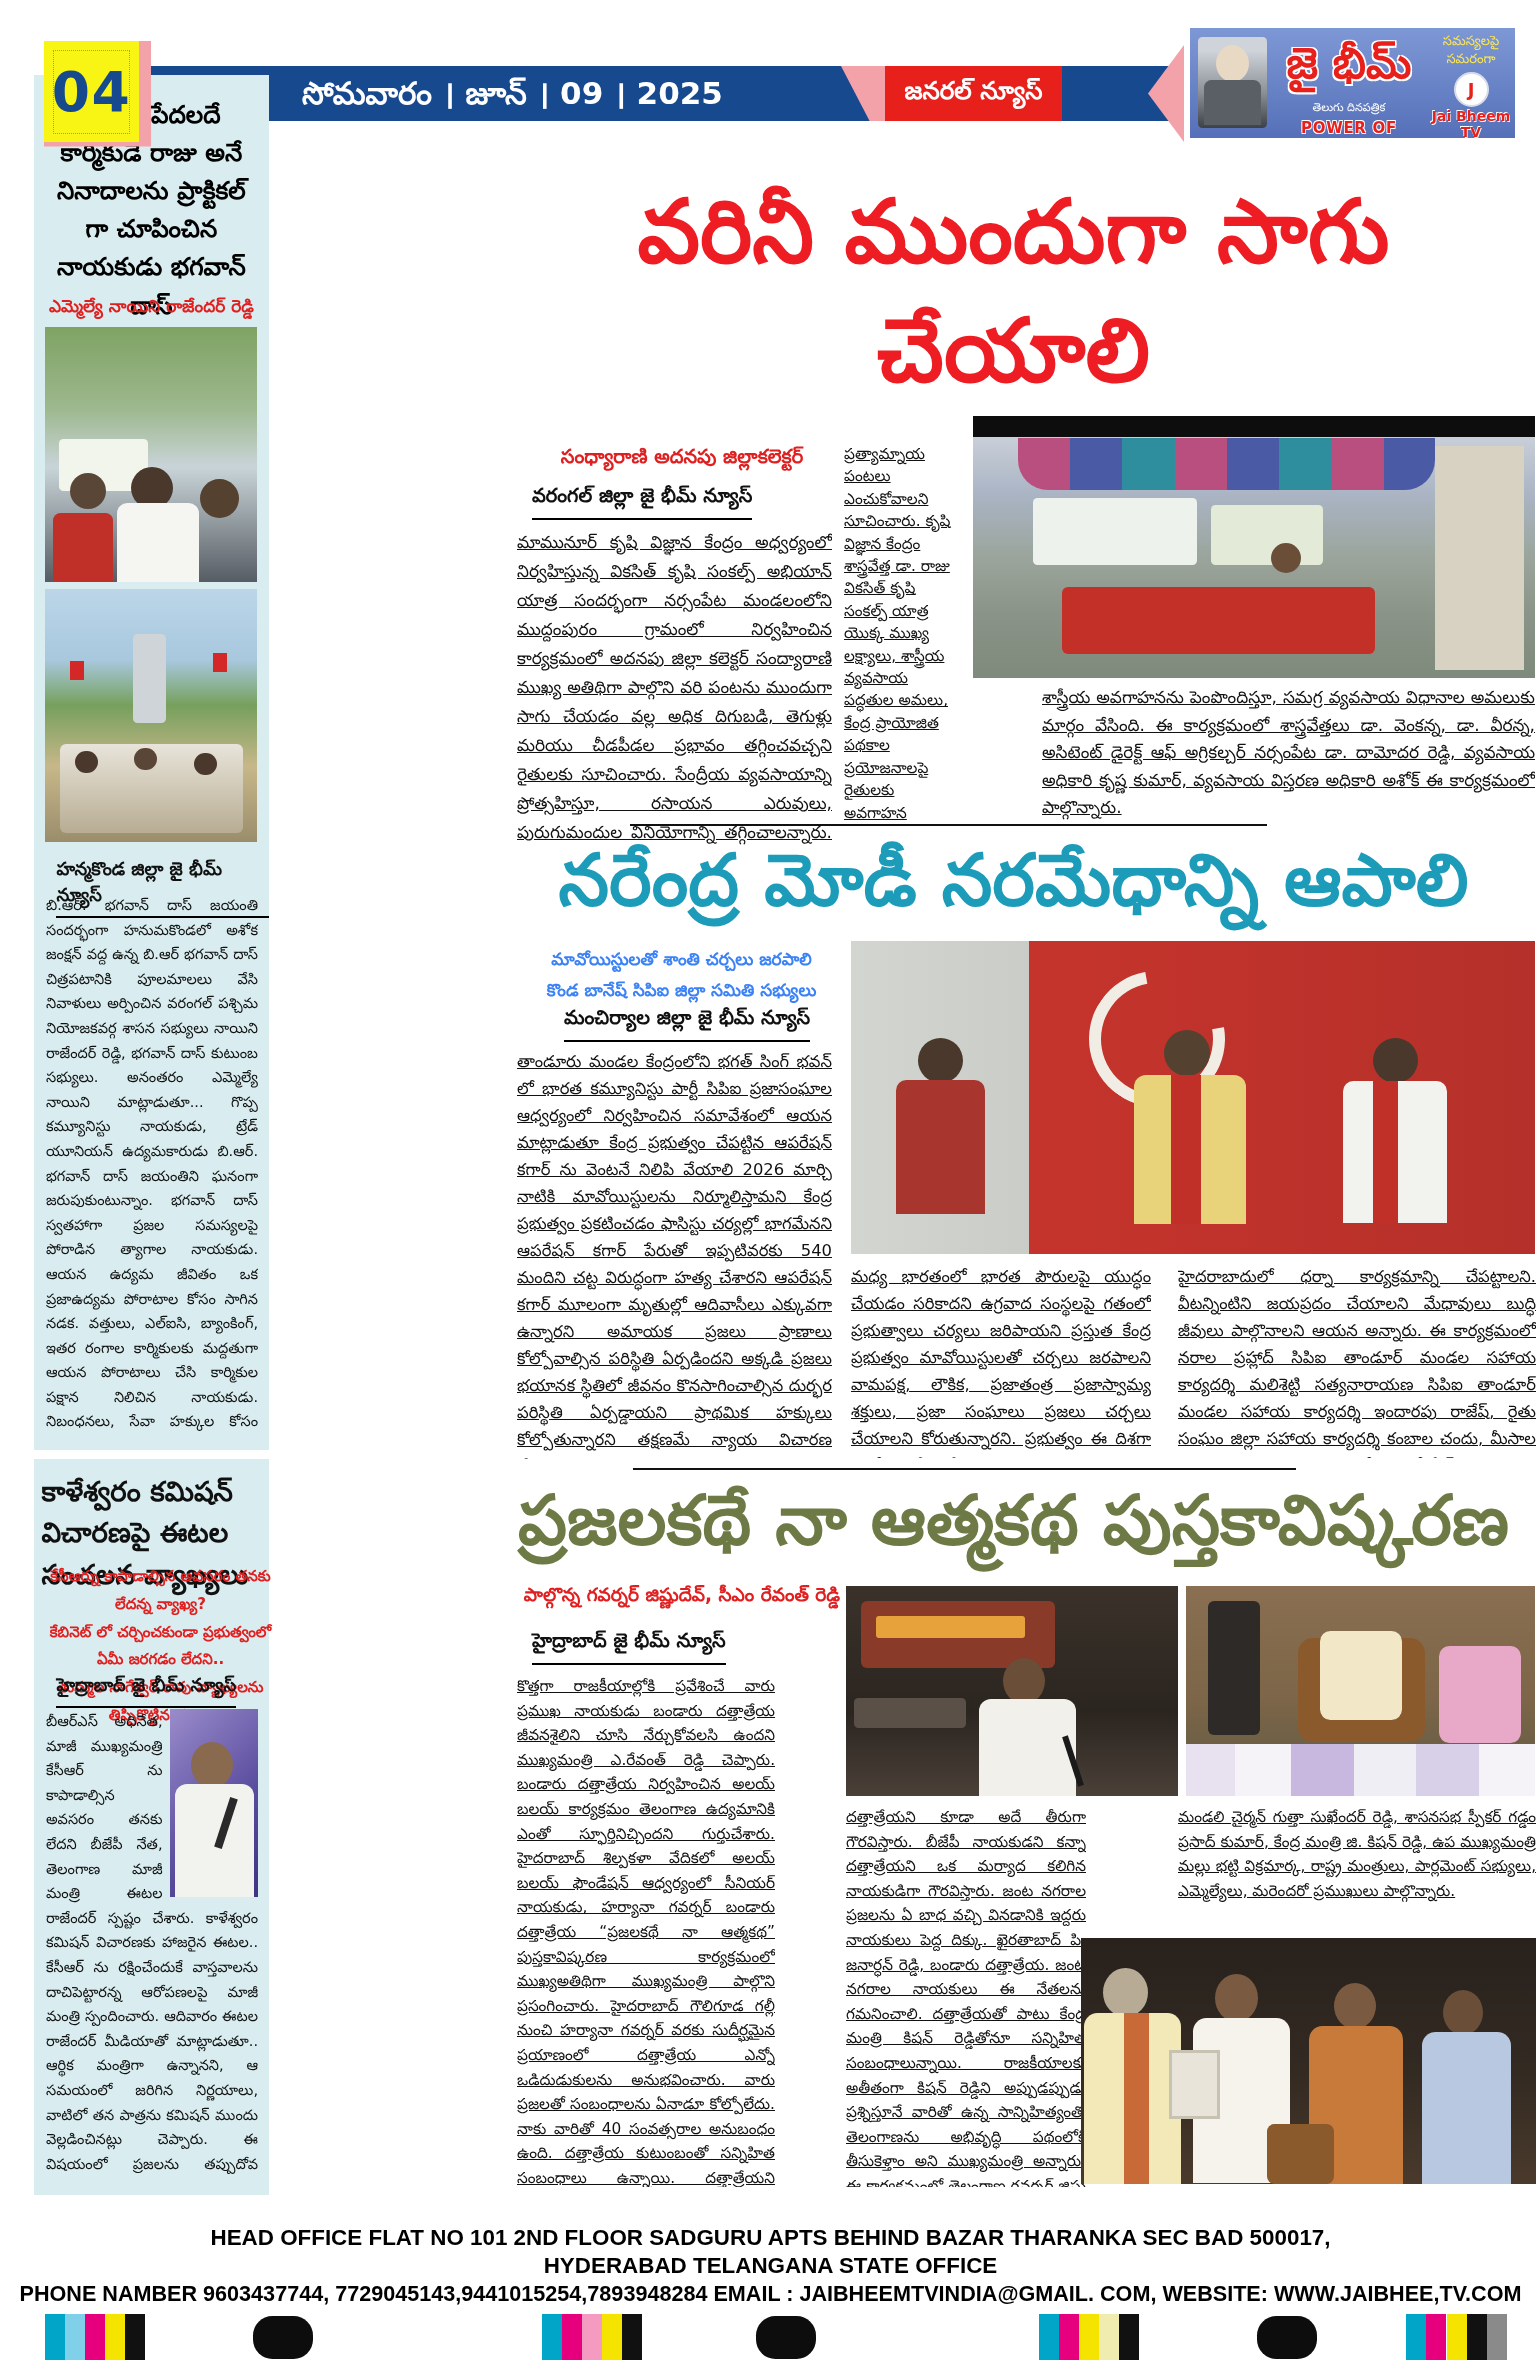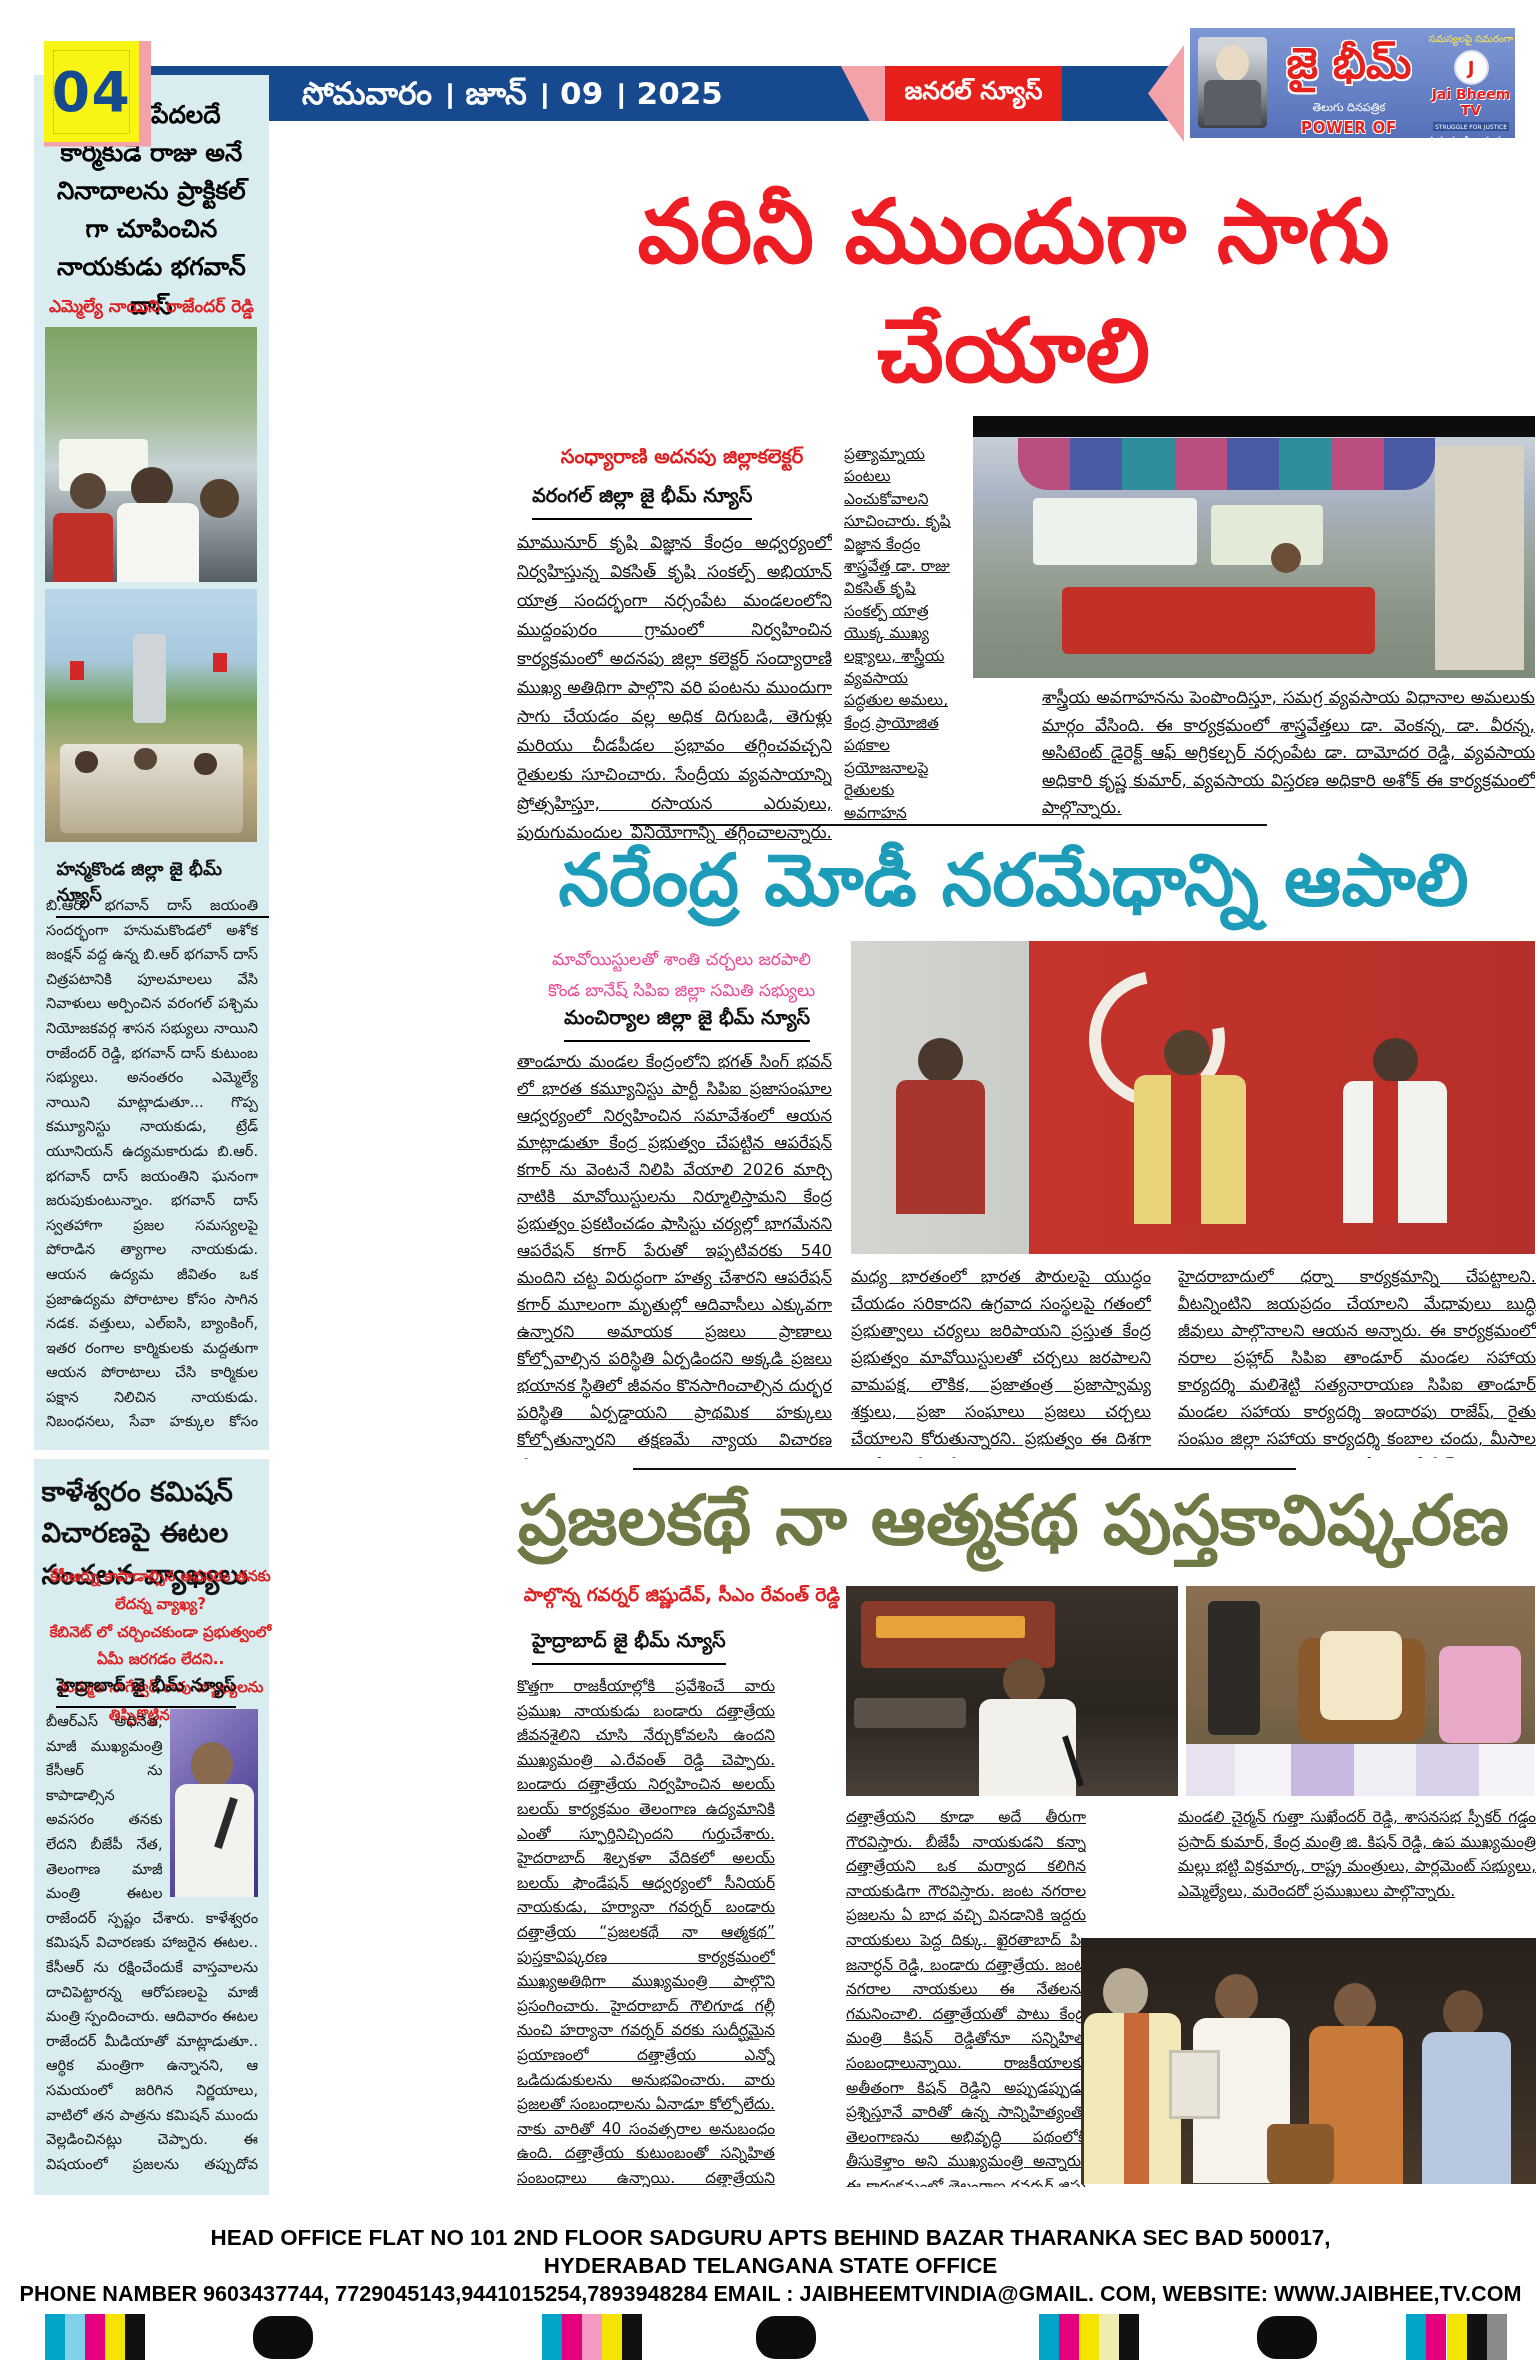--- a/index.html
+++ b/index.html
@@ -29,21 +29,21 @@
     border-radius:4.5px;position:relative;flex:0 0 auto;}
   .mh-head{position:absolute;left:18px;top:7.5px;width:33px;height:37px;border-radius:50%;background:#e8d9c4;}
   .mh-suit{position:absolute;left:6px;top:43px;width:57px;height:45px;border-radius:7.5px 7.5px 0 0;background:#5a5f66;}
   .mh-center{flex:1 1 auto;text-align:center;position:relative;}
   .mh-title{margin-top:10.4px;font-size:43px;font-weight:bold;color:#e8201c;
     text-shadow:-1.5px -1.5px 0 #fff,1.5px -1.5px 0 #fff,-1.5px 1.5px 0 #fff,1.5px 1.5px 0 #fff;}
   .mh-sub{font-size:11.2px;color:#fff;margin-top:1.5px;}
   .mh-power{font-size:15px;font-weight:bold;color:#e8201c;margin-top:3px;
     text-shadow:-0.7px -0.7px 0 #fff,0.7px -0.7px 0 #fff,-0.7px 0.7px 0 #fff,0.7px 0.7px 0 #fff;letter-spacing:0.7px;}
   .mh-right{width:88px;flex:0 0 auto;text-align:center;padding-top:4.5px;}
-  .mh-tag{font-size:10px;color:#ffe84a;}
+  .mh-tag{font-size:13px;color:#ffe84a;}
   .mh-tag2{font-size:9px;color:#fff;margin-top:3px;}
   .mh-tvcircle{width:31px;height:31px;margin:3px auto 1.5px;background:#fff;border-radius:50%;
     border:2.2px solid #d8dce8;display:flex;align-items:center;justify-content:center;
     color:#e8201c;font-weight:bold;font-size:18px;}
   .mh-jb{font-size:14px;font-weight:bold;color:#e8201c;text-shadow:-0.7px -0.7px 0 #fff,0.7px 0.7px 0 #fff;}
   .mh-justice{font-size:6px;color:#fff;background:#30539a;display:inline-block;padding:0.7px 2.2px;}
   
   .leftbox{left:34px;top:75px;width:235px;background:#d9edf0;}
   .lb1{height:1375px;}
   .lb2{top:1459px;height:736px;}
@@ -65,21 +65,21 @@
   .byline-red{color:#e02020;font-weight:bold;text-align:center;}
   .b1{left:522px;top:445px;width:320px;font-size:19.4px;}
   .dl{font-size:19.4px;font-weight:bold;border-bottom:2.2px solid #000;padding-bottom:6.7px;display:inline-block;position:absolute;}
   .dl1{left:532px;top:484px;}
   .col{position:absolute;text-align:justify;overflow:hidden;text-decoration:underline;}
   .a1c1{left:517px;top:528px;width:315px;height:320px;font-size:17px;line-height:29px;}
   .a1c2{left:844px;top:443px;width:113px;height:406px;font-size:15.3px;line-height:22.4px;text-align:left;}
   .a1c3{left:1042px;top:684px;width:493px;height:167px;font-size:17px;line-height:27.6px;}
   .rule{position:absolute;background:#111;height:2.2px;}
   .h2teal{left:492px;top:838px;width:1043px;text-align:center;color:#1d9cba;font-weight:bold;font-size:72px;}
-  .sub2{left:513px;top:944px;width:337px;text-align:center;color:#ec4899;font-weight:normal;font-size:17px;line-height:1.85;}
+  .sub2{left:513px;top:944px;width:337px;text-align:center;color:#3b82f6;font-weight:bold;font-size:17px;line-height:1.85;}
   .dl2{left:532px;top:1006px;margin-left:32px;}
   .a2c1{left:517px;top:1048px;width:315px;height:411px;font-size:16.4px;line-height:27px;}
   .a2c2{left:851px;top:1263px;width:300px;height:195px;font-size:16.4px;line-height:27px;}
   .a2c3{left:1178px;top:1263px;width:358px;height:195px;font-size:16.4px;line-height:27px;}
   .h3olive{left:492px;top:1480px;width:1043px;text-align:center;color:#6e7a45;font-weight:bold;font-size:69px;}
   .b3{left:522px;top:1584px;width:320px;font-size:18.6px;}
   .dl3{left:532px;top:1629px;}
   .a3c1{left:517px;top:1674px;width:258px;height:513px;font-size:15.3px;line-height:24.6px;}
   .a3c2{left:846px;top:1805px;width:240px;height:382px;font-size:15.3px;line-height:24.6px;}
   .a3c3{left:1178px;top:1805px;width:358px;height:128px;font-size:15.3px;line-height:24.6px;}

